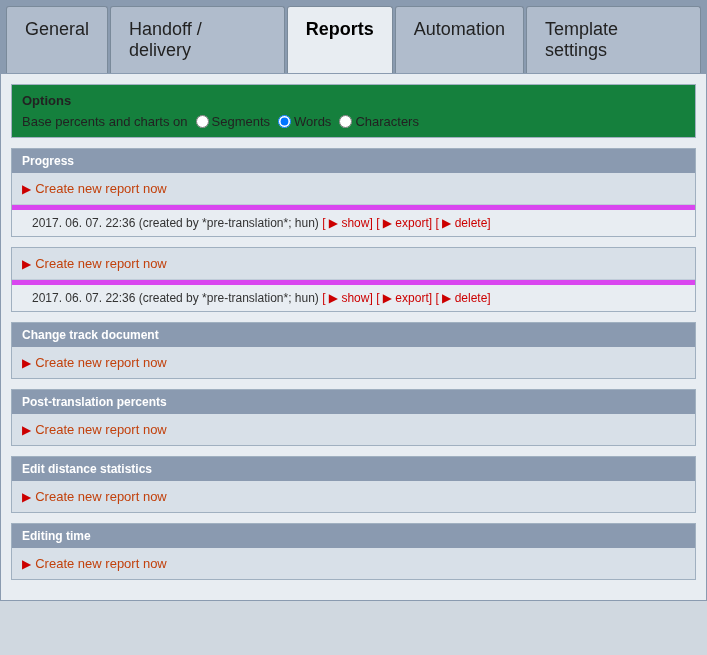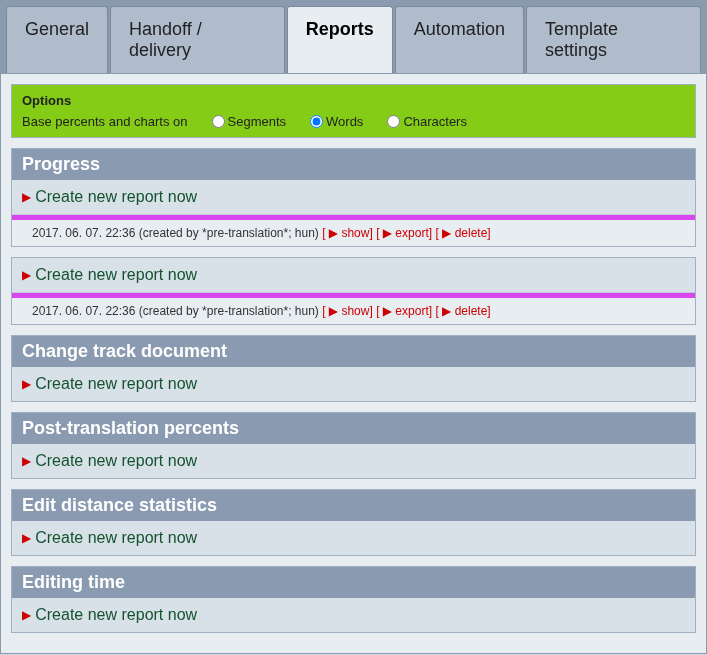--- a/index.html
+++ b/index.html
@@ -35,34 +35,34 @@
 
     
     .content {
       background: #e8edf2;
       padding: 10px;
       border: 1px solid #8a9bb0;
     }
 
     
     .options-section {
-      background: #84cc16;
+      background: #15803d;
       border: 1px solid #a0b0c0;
       padding: 8px 10px;
       margin-bottom: 10px;
     }
     .options-title {
       font-weight: bold;
       margin-bottom: 6px;
       color: #222;
     }
     .options-row {
       display: flex;
       align-items: center;
-      gap: 24px;
+      gap: 8px;
       font-size: 13px;
       color: #222;
     }
     .radio-item {
       display: flex;
       align-items: center;
       gap: 3px;
       cursor: pointer;
     }
 
@@ -70,21 +70,21 @@
     .report-section {
       background: #e0e6ec;
       border: 1px solid #a0b0c0;
       margin-bottom: 10px;
     }
     .section-header {
       background: #8a9ab0;
       color: #fff;
       font-weight: bold;
       padding: 5px 10px;
-      font-size: 18px;
+      font-size: 12px;
     }
     .section-body {
       padding: 0;
     }
     .create-row {
       display: flex;
       align-items: center;
       padding: 8px 10px;
       background: #d8e0e8;
       border-bottom: 1px solid #c0ccd8;
@@ -92,23 +92,23 @@
     .create-row:last-child {
       border-bottom: none;
     }
     .arrow-icon {
       color: #cc0000;
       margin-right: 4px;
       font-size: 12px;
       display: inline-block;
     }
     .create-link {
-      color: #14532d;
+      color: #c2410c;
       text-decoration: none;
-      font-size: 16px;
+      font-size: 13px;
       cursor: pointer;
     }
     .report-entry {
       padding: 6px 10px 6px 20px;
       background: #e8edf2;
       font-size: 12px;
       color: #333;
       border-top: 5px solid #d946ef;
     }
     .report-action {

